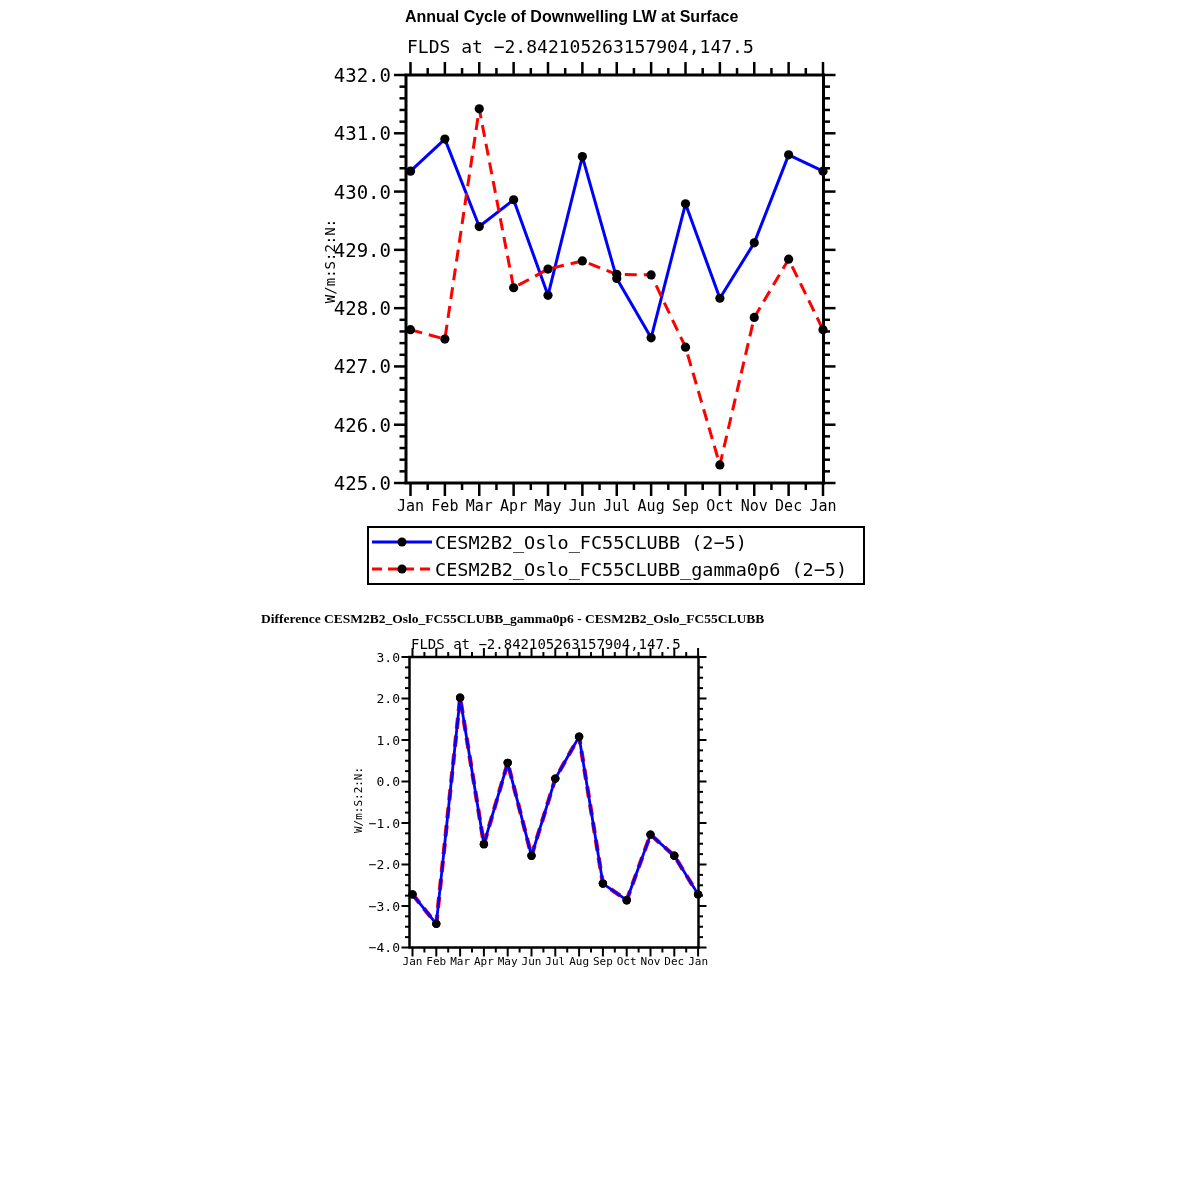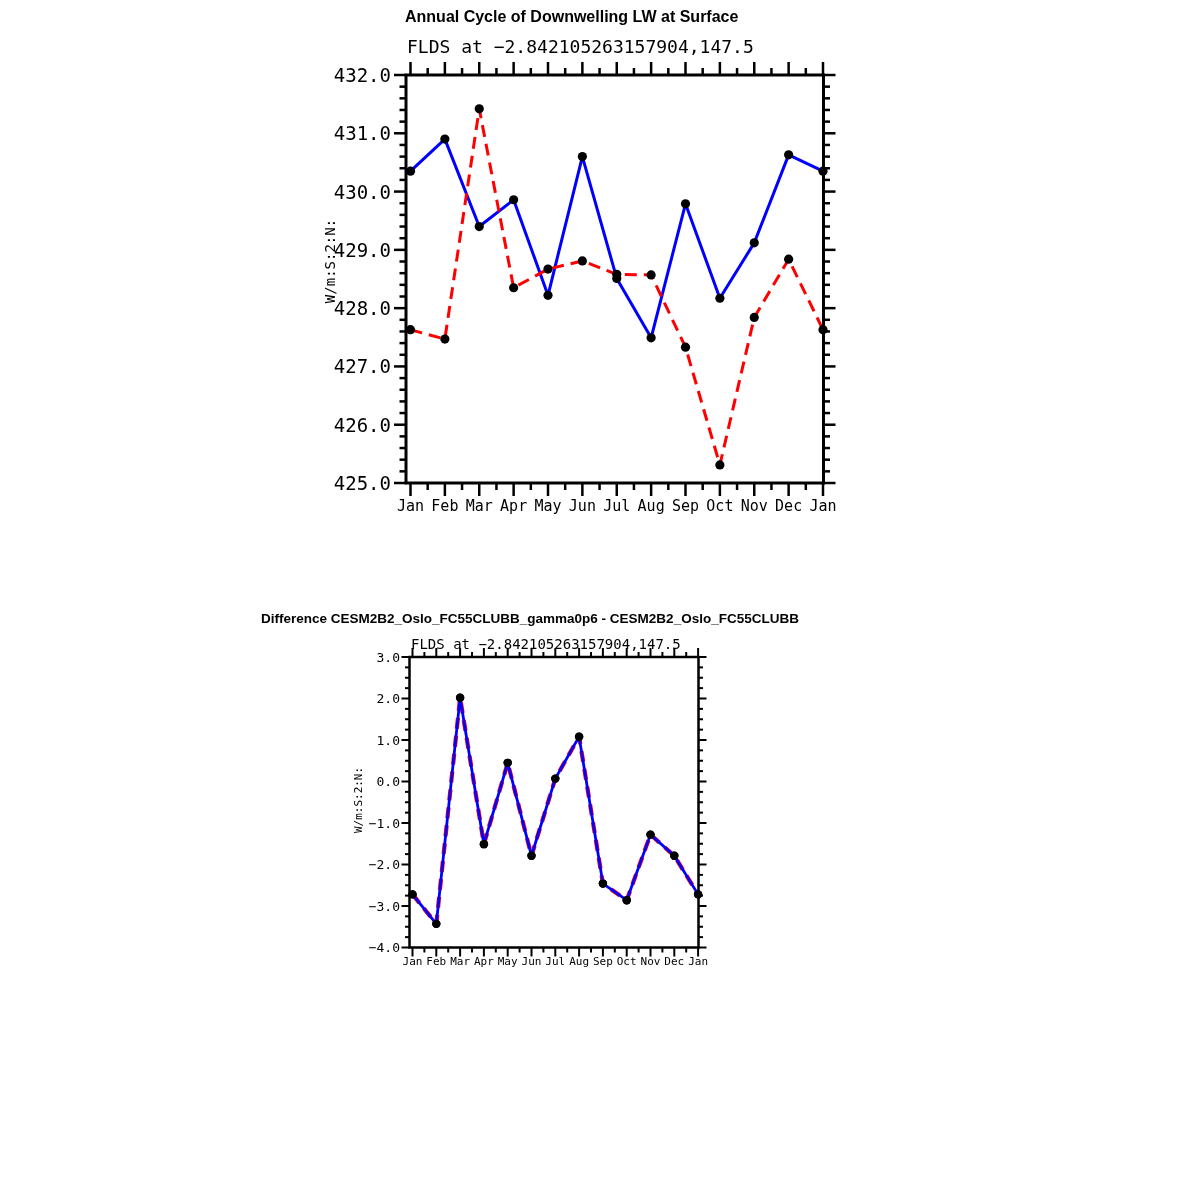--- a/index.html
+++ b/index.html
@@ -11,21 +11,21 @@
       font-weight:bold;font-size:16px;white-space:nowrap;}
   .s1{position:absolute;left:407px;top:36px;font-family:"DejaVu Sans Mono",monospace;
       font-size:18px;white-space:nowrap;}
   .legend{position:absolute;left:367px;top:526px;width:498px;height:59px;
           box-sizing:border-box;border:2px solid #000;display:flex;flex-direction:column;
           justify-content:space-evenly;padding-left:3px;overflow:hidden;}
   .legend-row{display:flex;align-items:center;height:26px;}
   .legend-row svg{flex:0 0 auto;display:block;}
   .legend-row span{font-family:"DejaVu Sans Mono",monospace;font-size:18.5px;
                    white-space:nowrap;margin-left:1px;}
-  .t2{position:absolute;left:261px;top:611px;font-family:Liberation Sans, sans-serif;
+  .t2{position:absolute;left:261px;top:611px;font-family:Liberation Serif, serif;
       font-weight:bold;font-size:13.5px;white-space:nowrap;}
   .s2{position:absolute;left:411px;top:636px;font-family:"DejaVu Sans Mono",monospace;
       font-size:14px;white-space:nowrap;}
 </style>
 </head>
 <body>
 
 <div class="page">
   <svg id="plot-svg" width="1183" height="1183" viewBox="0 0 1183 1183">
       <g>
@@ -362,16 +362,32 @@
         <circle cx="626.7" cy="900.19" r="4.2" fill="#000000"></circle>
         <circle cx="650.5" cy="834.62" r="4.2" fill="#000000"></circle>
         <circle cx="674.3" cy="855.7850000000001" r="4.2" fill="#000000"></circle>
         <circle cx="698.1" cy="894.38" r="4.2" fill="#000000"></circle>
       </g>
     </svg>
 
   <div class="t1">Annual Cycle of Downwelling LW at Surface</div>
   <div class="s1">FLDS at −2.842105263157904,147.5</div>
 
+  <div class="legend" id="legend">
+      <div class="legend-row">
+        <svg width="62" height="24" viewBox="0 0 62 24">
+          <line x1="0" y1="12" x2="60" y2="12" stroke="#0000ff" stroke-width="3"></line>
+          <circle cx="30" cy="12" r="4.5" fill="#000000"></circle>
+        </svg>
+        <span>CESM2B2_Oslo_FC55CLUBB (2−5)</span>
+      </div>
+      <div class="legend-row">
+        <svg width="62" height="24" viewBox="0 0 62 24">
+          <line x1="0" y1="12" x2="60" y2="12" stroke="#ff0000" stroke-width="3" stroke-dasharray="10 6"></line>
+          <circle cx="30" cy="12" r="4.5" fill="#000000"></circle>
+        </svg>
+        <span>CESM2B2_Oslo_FC55CLUBB_gamma0p6 (2−5)</span>
+      </div>
+    </div>
 
   <div class="t2">Difference CESM2B2_Oslo_FC55CLUBB_gamma0p6 - CESM2B2_Oslo_FC55CLUBB</div>
   <div class="s2">FLDS at −2.842105263157904,147.5</div>
 </div>
 
 </body></html>

